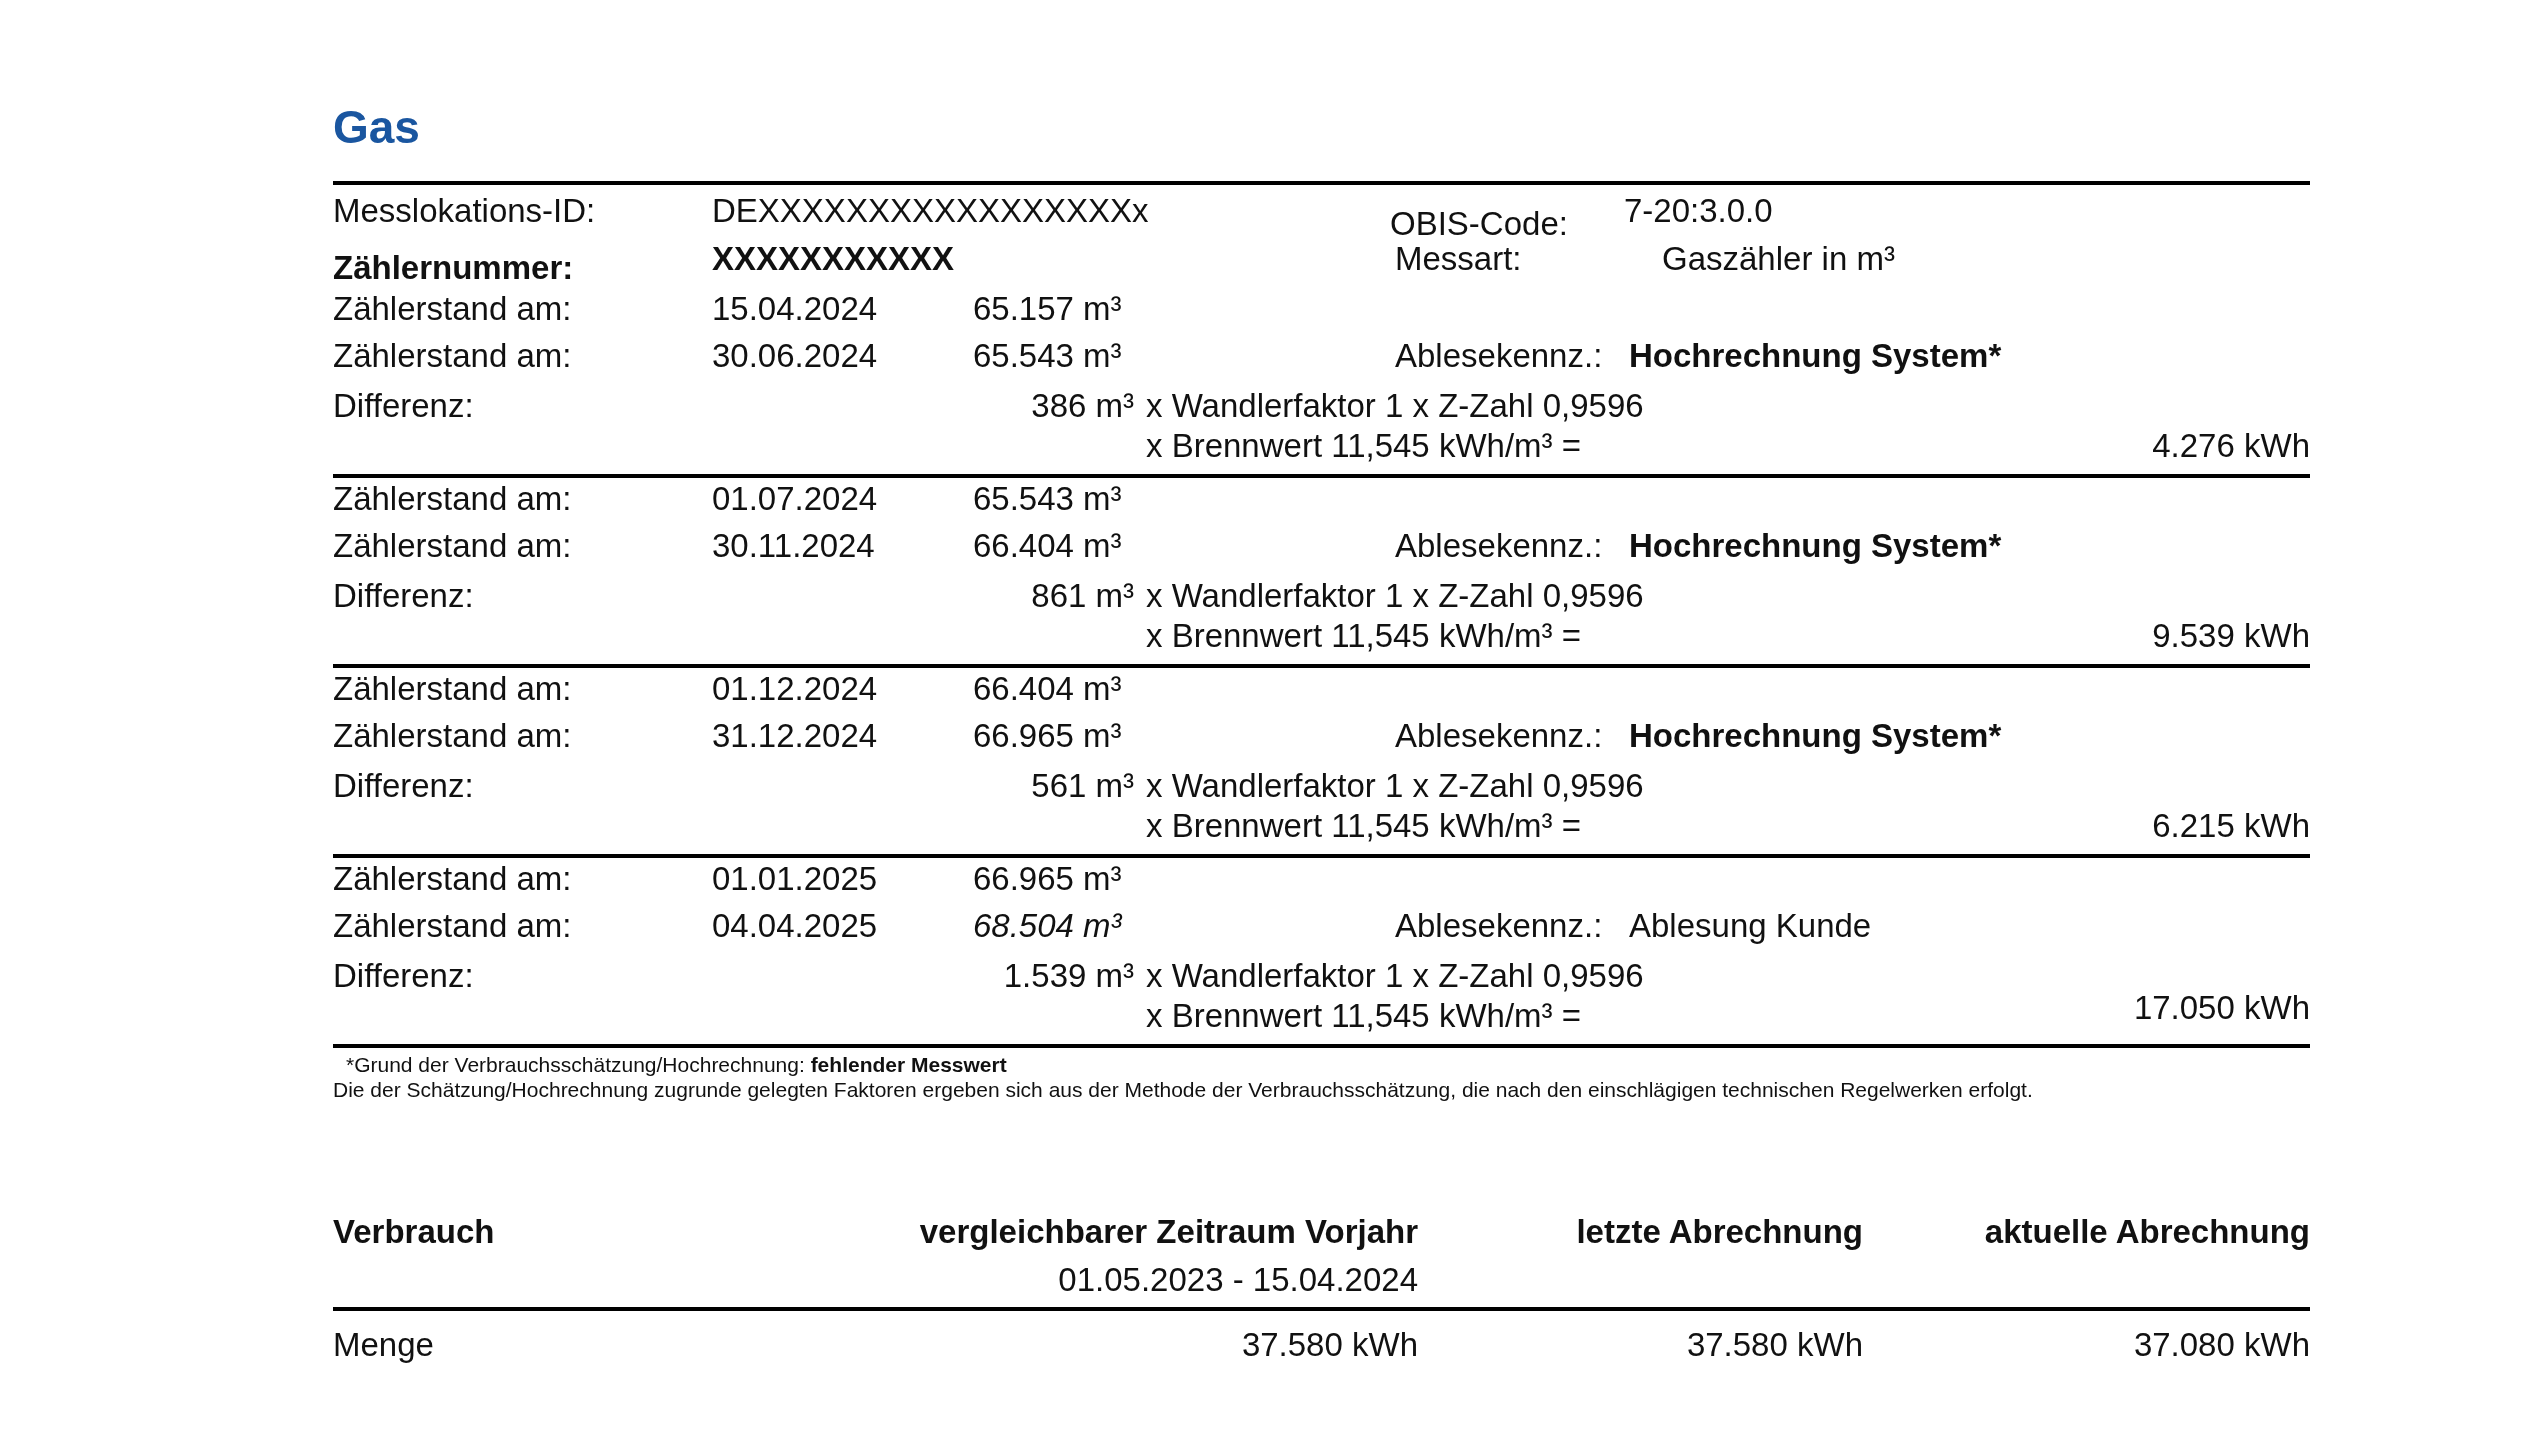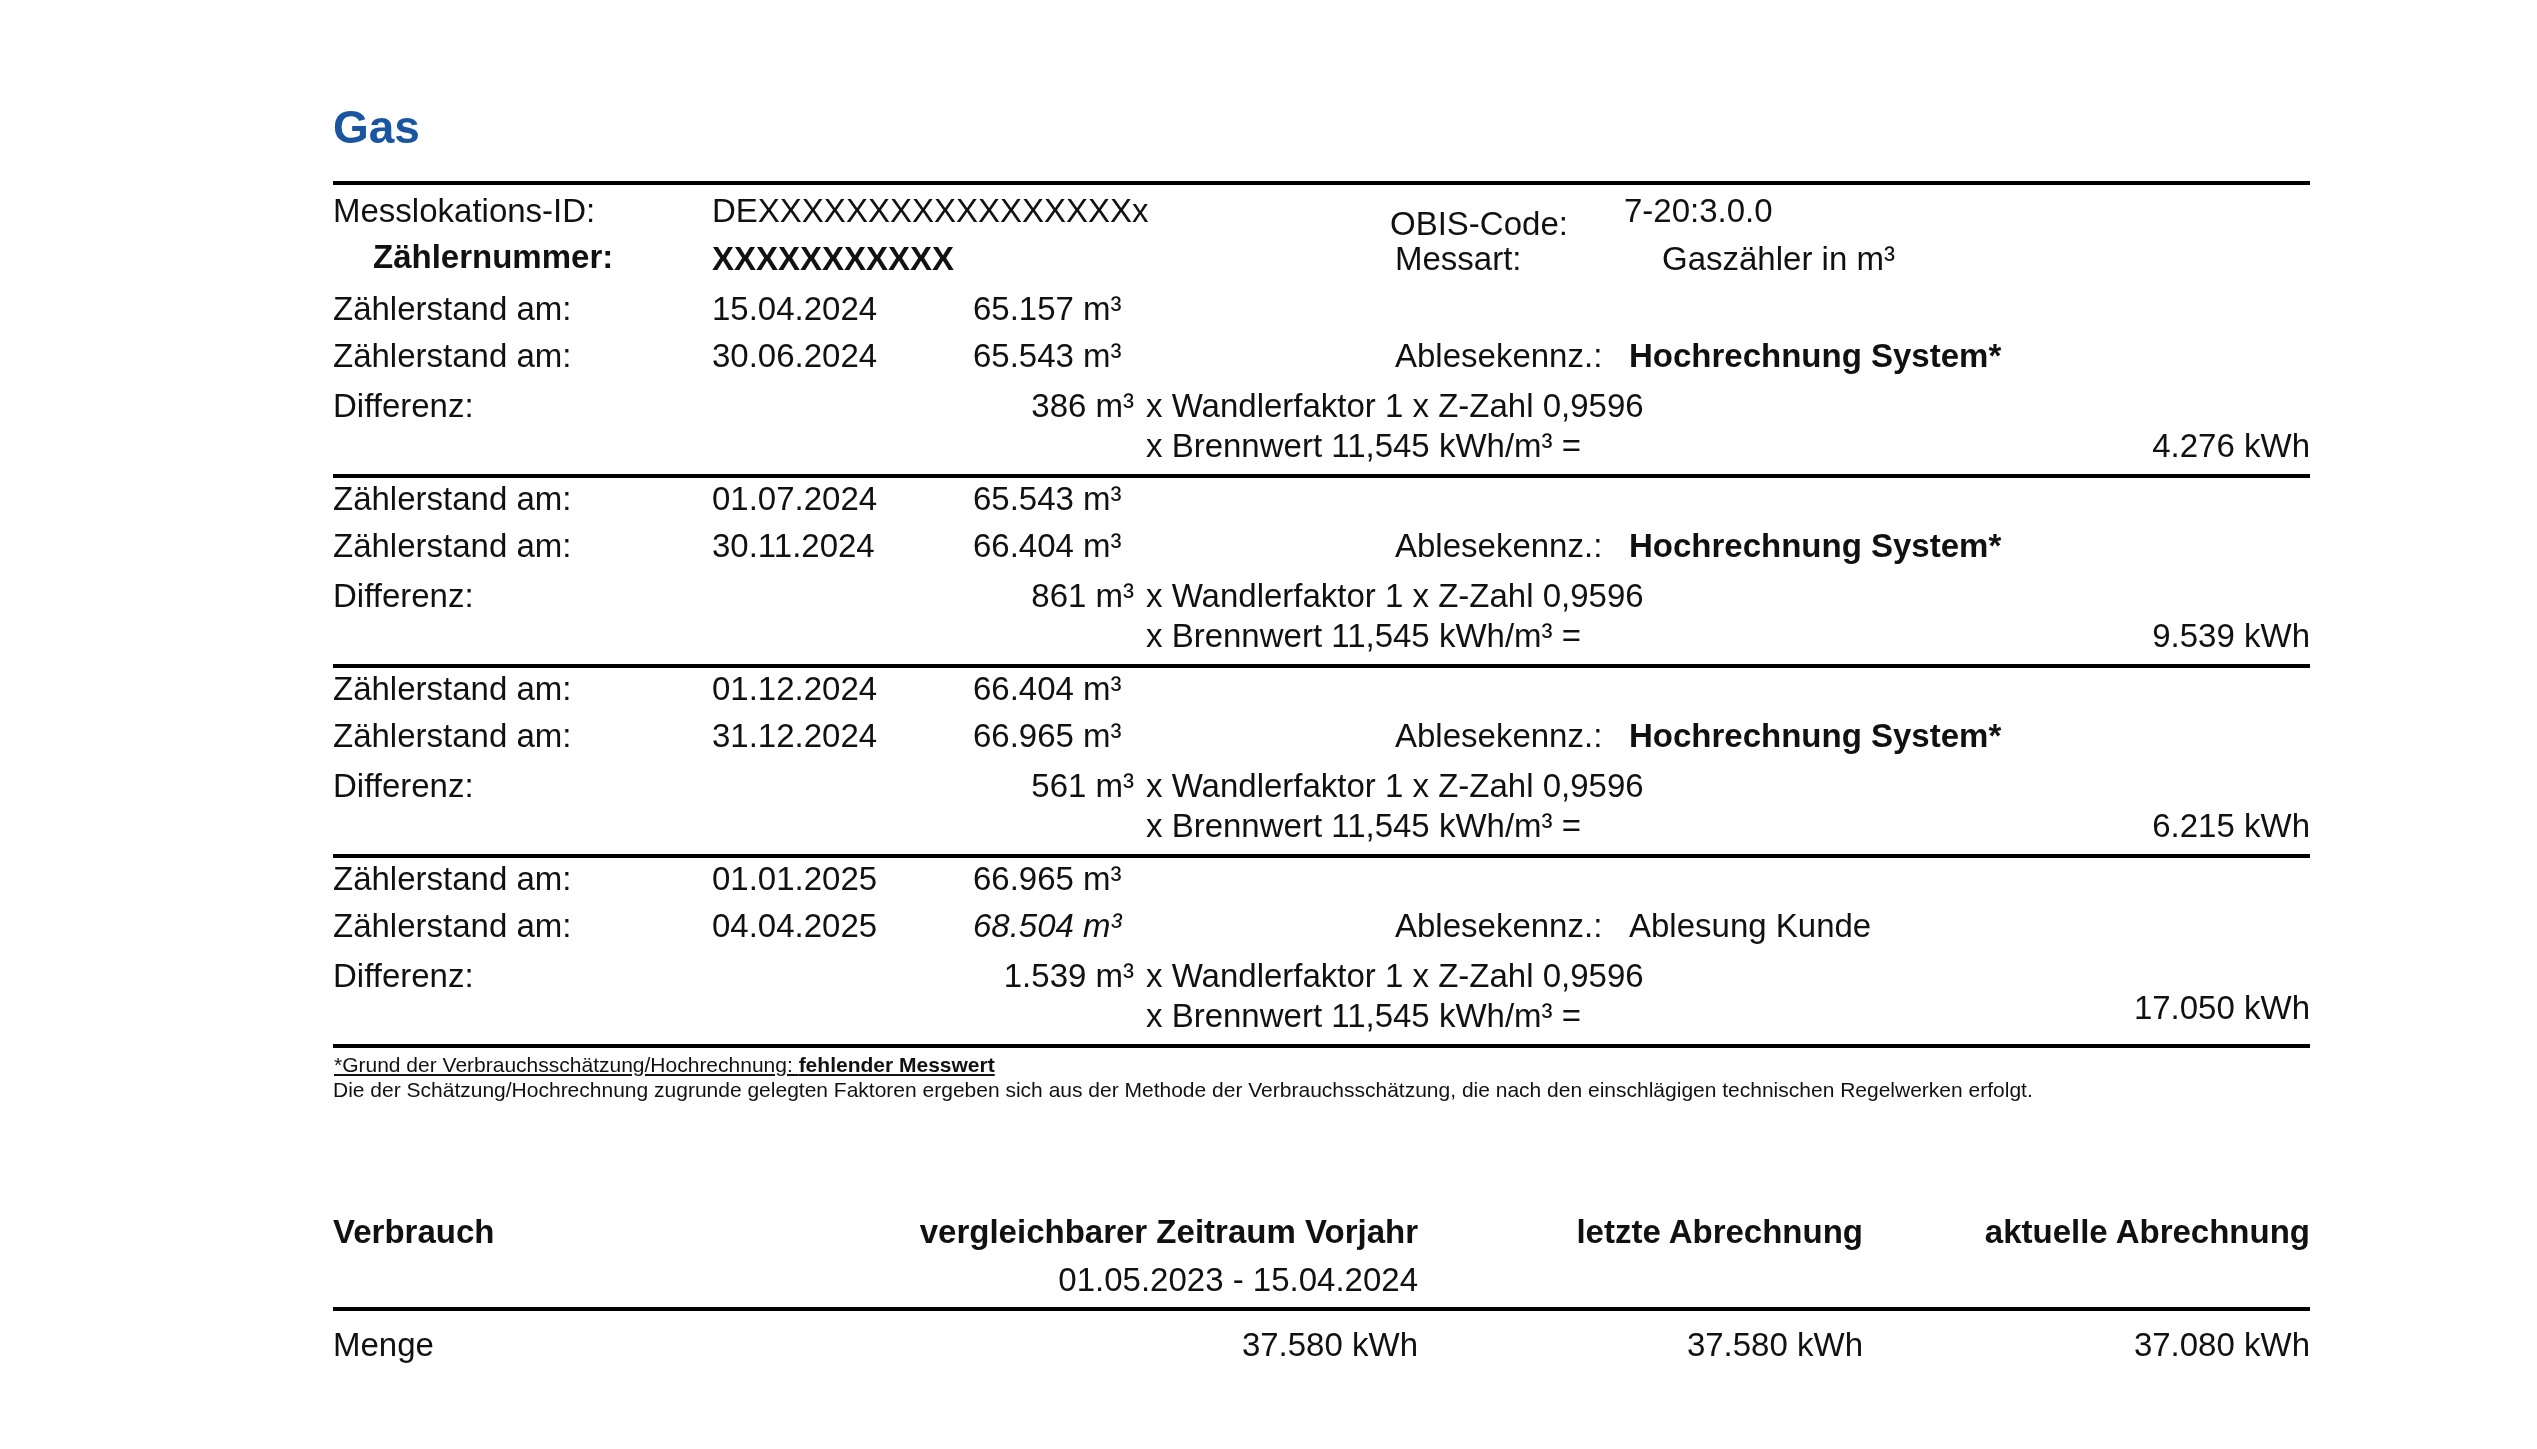--- a/index.html
+++ b/index.html
@@ -17,21 +17,21 @@
 <body>
 
 <div class="abs title">Gas</div>
 <div class="rule" style="top:181px;"></div>
 
 <div>
   <div class="abs t" style="left:333px;top:191px;">Messlokations-ID:</div>
   <div class="abs t" style="left:712px;top:191px;">DEXXXXXXXXXXXXXXXXXx</div>
   <div class="abs t" style="left:1390px;top:204px;">OBIS-Code:</div>
   <div class="abs t" style="left:1624px;top:191px;">7-20:3.0.0</div>
-  <div class="abs t b" style="left:333px;top:237px;margin-left:40px;">Zählernummer:</div>
+  <div class="abs t b" style="left:333px;top:248px;">Zählernummer:</div>
   <div class="abs t b" style="left:712px;top:239px;">XXXXXXXXXXX</div>
   <div class="abs t" style="left:1395px;top:239px;">Messart:</div>
   <div class="abs t" style="left:1629px;top:239px;margin-left:33px;">Gaszähler in m³</div>
 </div>
 
 <div id="periods">
     <div class="abs t " style="left:333px;top:289px;">Zählerstand am:</div>
     <div class="abs t " style="left:712px;top:289px;">15.04.2024</div>
     <div class="abs t " style="left:973px;top:289px;">65.157 m³</div>
     <div class="abs t " style="left:333px;top:336px;">Zählerstand am:</div>
@@ -83,21 +83,21 @@
     <div class="abs t " style="left:1629px;top:906px;">Ablesung Kunde</div>
     <div class="abs t " style="left:333px;top:956px;">Differenz:</div>
     <div class="abs t r" style="right:1403px;top:956px;">1.539 m³</div>
     <div class="abs t " style="left:1146px;top:956px;">x Wandlerfaktor 1 x Z-Zahl 0,9596</div>
     <div class="abs t " style="left:1146px;top:996px;">x Brennwert 11,545 kWh/m³ =</div>
     <div class="abs t r" style="right:227px;top:988px;text-align:right;">17.050 kWh</div>
     <div class="rule" style="top: 1044px;"></div>
   </div>
 
 <div>
-  <div class="abs foot" style="left:334px;top:1053px;text-decoration:underline;">
+  <div class="abs foot" style="left:346px;top:1053px;">
     <span>*Grund der Verbrauchsschätzung/Hochrechnung: </span><span class="b">fehlender Messwert</span>
   </div>
   <div class="abs foot" style="left:333px;top:1078px;">Die der Schätzung/Hochrechnung zugrunde gelegten Faktoren ergeben sich aus der Methode der Verbrauchsschätzung, die nach den einschlägigen technischen Regelwerken erfolgt.</div>
 </div>
 
 <div>
   <div class="abs t b" style="left:333px;top:1212px;">Verbrauch</div>
   <div class="abs t b r" style="right:1119px;top:1212px;">vergleichbarer Zeitraum Vorjahr</div>
   <div class="abs t r" style="right:1119px;top:1260px;">01.05.2023 - 15.04.2024</div>
   <div class="abs t b r" style="right:674px;top:1212px;">letzte Abrechnung</div>

